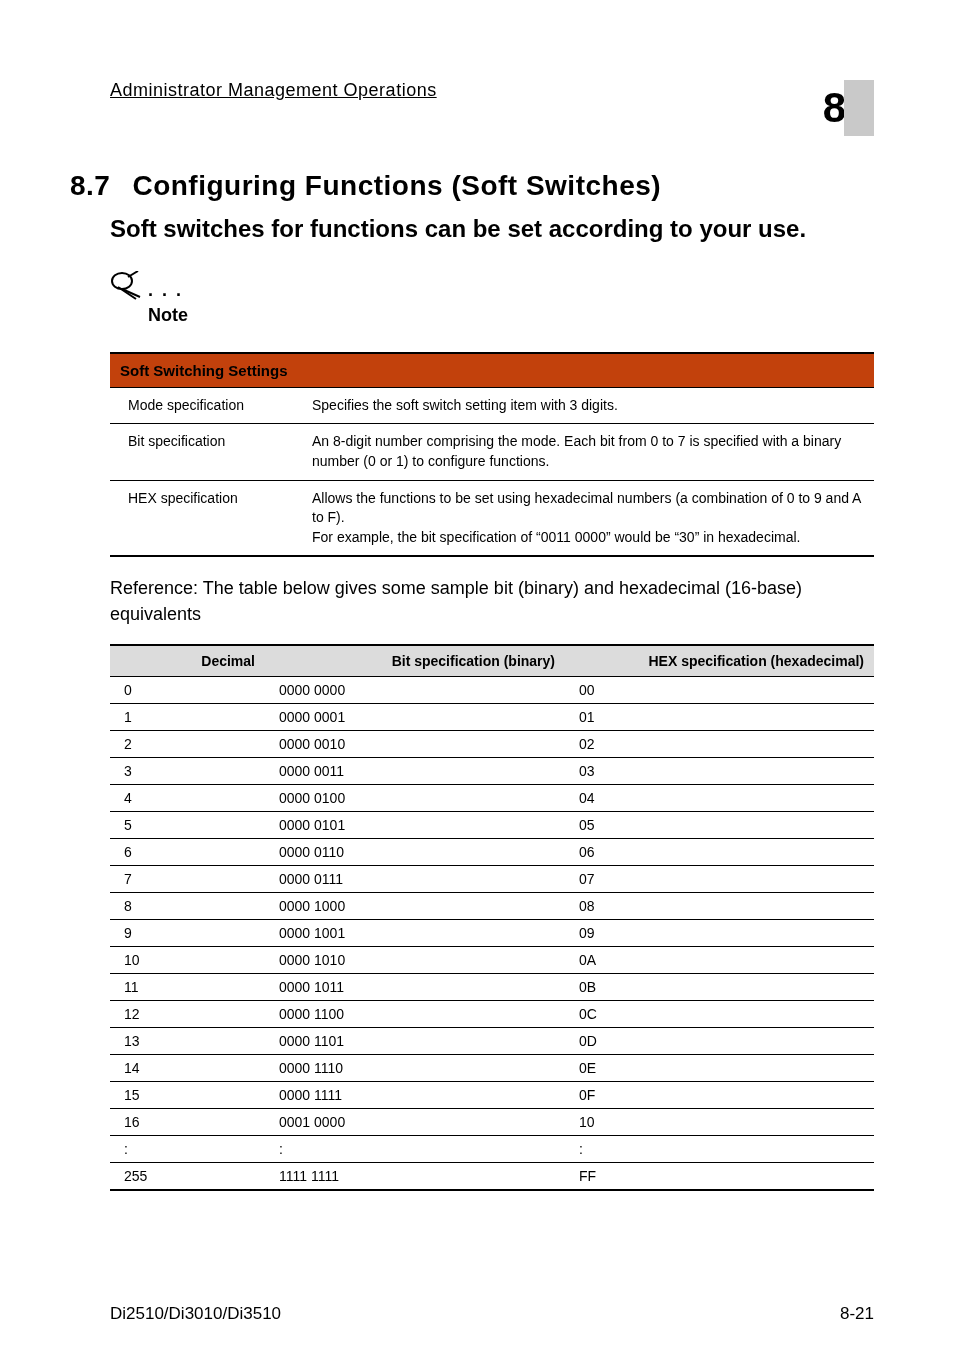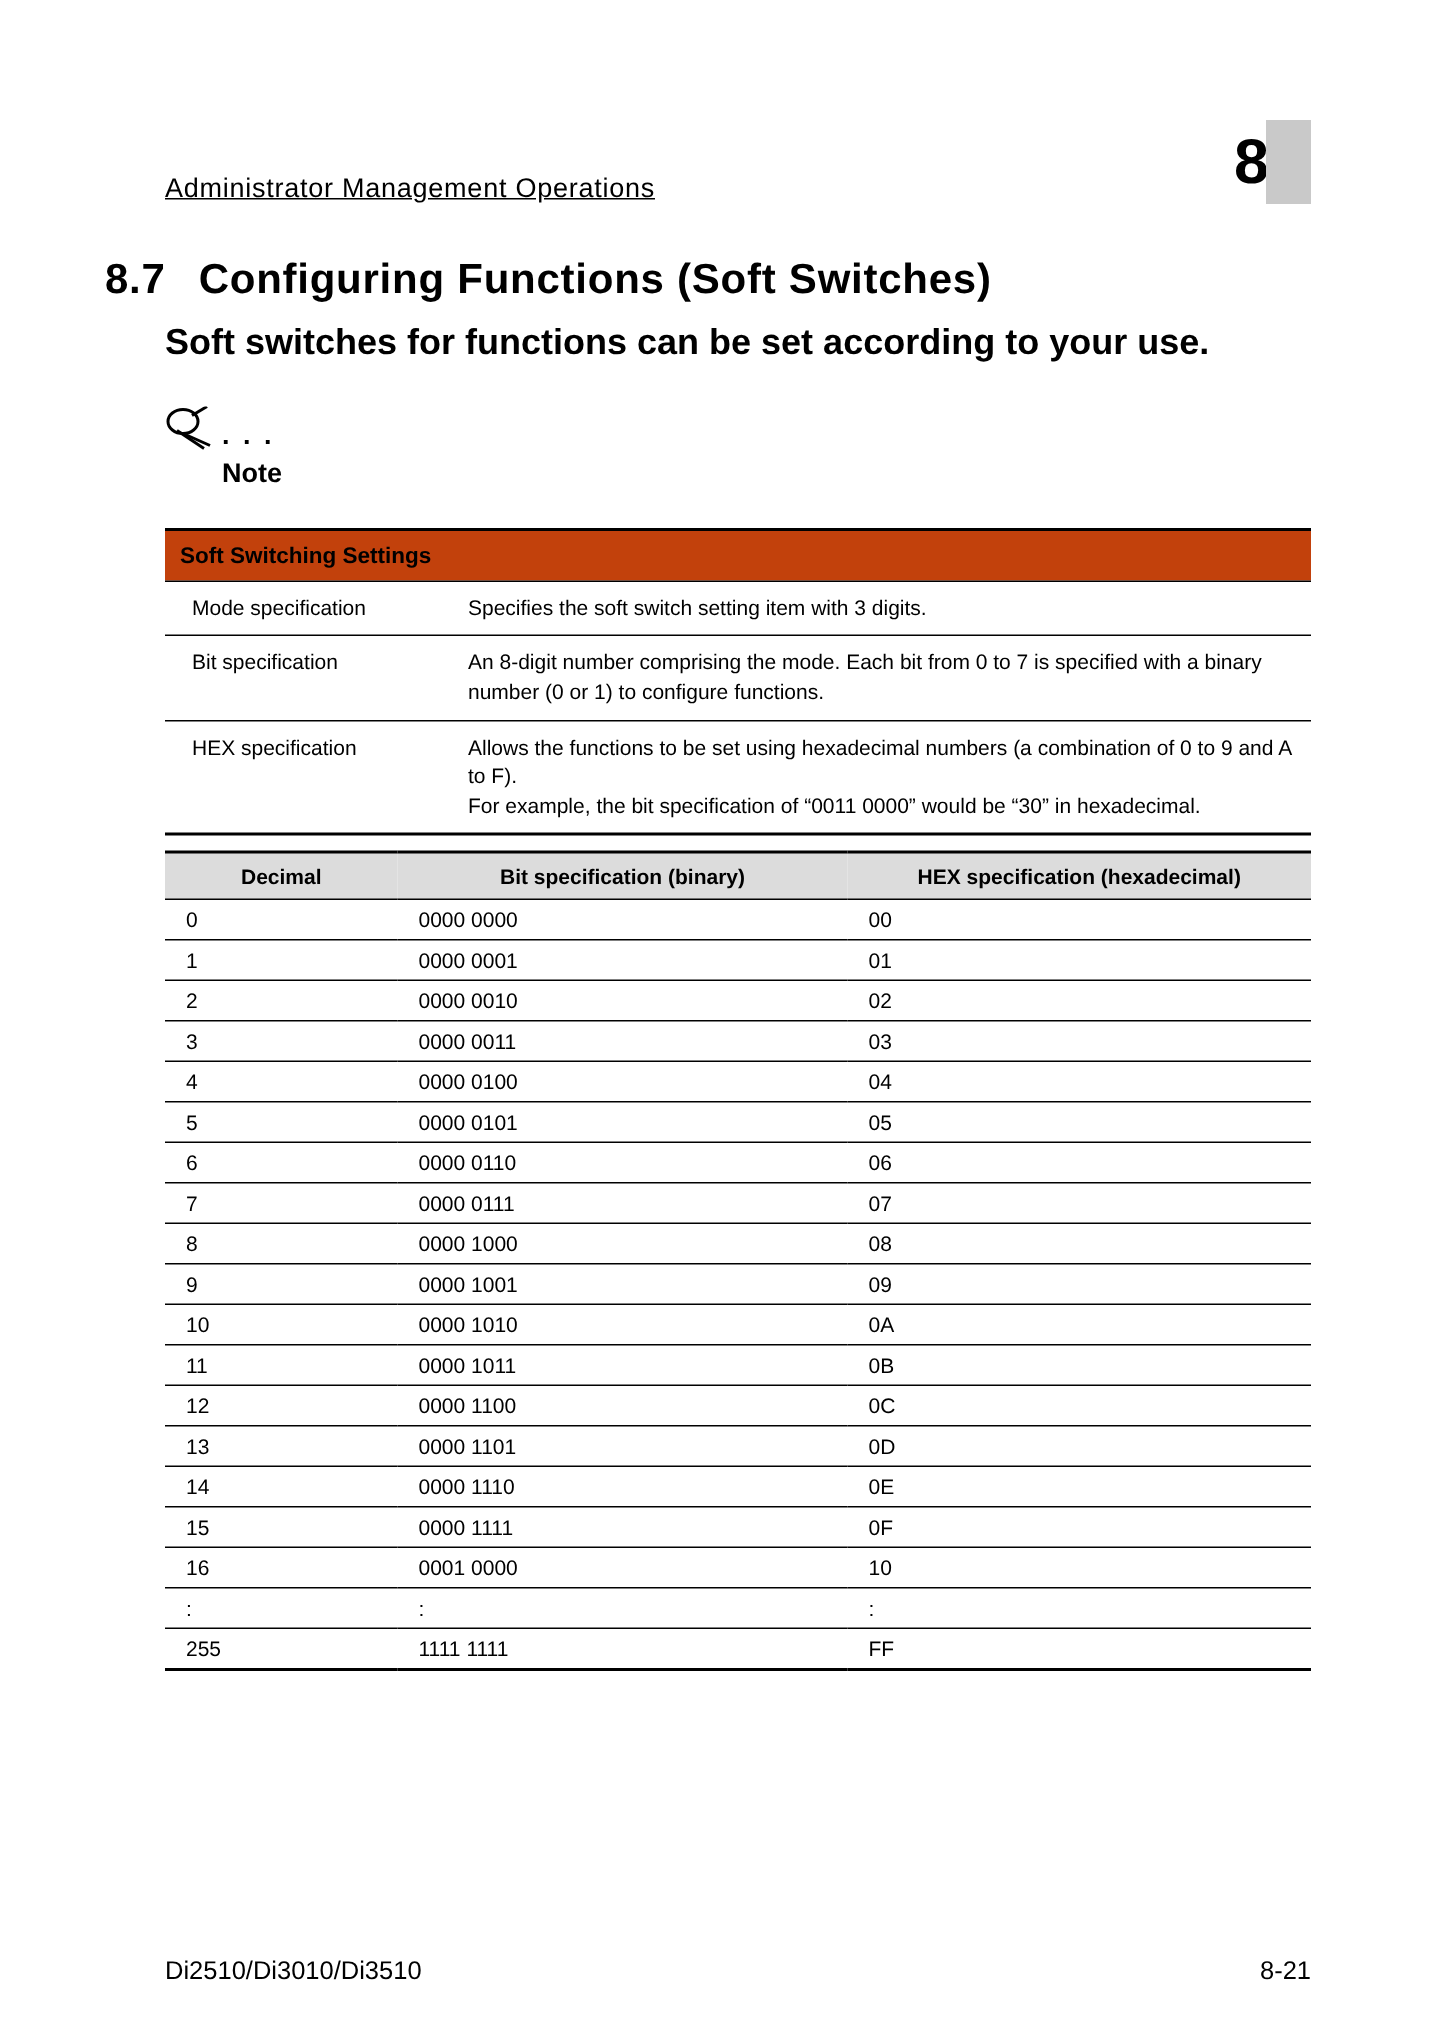--- a/index.html
+++ b/index.html
@@ -8,21 +8,21 @@
       font-family: Arial, Helvetica, sans-serif;
       background: #fff;
       color: #000;
       width: 954px;
       height: 1352px;
       position: relative;
     }
     .page { padding: 80px 80px 40px 110px; }
     .running-head {
       display: flex;
-      align-items: flex-end;
+      align-items: flex-start;
       justify-content: space-between;
       gap: 28px;
     }
     .running-head .rh-title {
       font-size: 18px;
       text-decoration: underline;
       letter-spacing: 0.5px;
     }
     .rh-right {
       display: flex;
@@ -86,21 +86,21 @@
     table.swset tr:last-child td { border-bottom: 2px solid #000; }
 
     table.ref {
       width: 100%;
       border-collapse: collapse;
       border-top: 2px solid #000;
       border-bottom: 2px solid #000;
     }
     table.ref th {
       background: #dcdcdc;
-      text-align: center;
+      text-align: right;
       font-size: 14px;
       font-weight: bold;
       padding: 7px 10px;
       border-bottom: 1px solid #000;
     }
     table.ref td {
       font-size: 14px;
       padding: 5px 14px;
       border-bottom: 1px solid #000;
     }
@@ -162,20 +162,21 @@
       <td>An 8-digit number comprising the mode. Each bit from 0 to 7 is specified with a binary number (0 or 1) to configure functions.</td>
     </tr>
     <tr>
       <td class="col1">HEX specification</td>
       <td style="white-space: pre-line;">Allows the functions to be set using hexadecimal numbers (a combination of 0 to 9 and A to F).
 For example, the bit specification of “0011 0000” would be “30” in hexadecimal.</td>
     </tr>
   </tbody>
     </table>
 
+  <p class="body-ref">Reference: The table below gives some sample bit (binary) and hexadecimal (16-base) equivalents</p>
 
   <table class="ref">
     <thead>
       <tr>
         <th>Decimal</th>
         <th>Bit specification (binary)</th>
         <th>HEX specification (hexadecimal)</th>
       </tr>
     </thead>
     <tbody id="ref-body">

